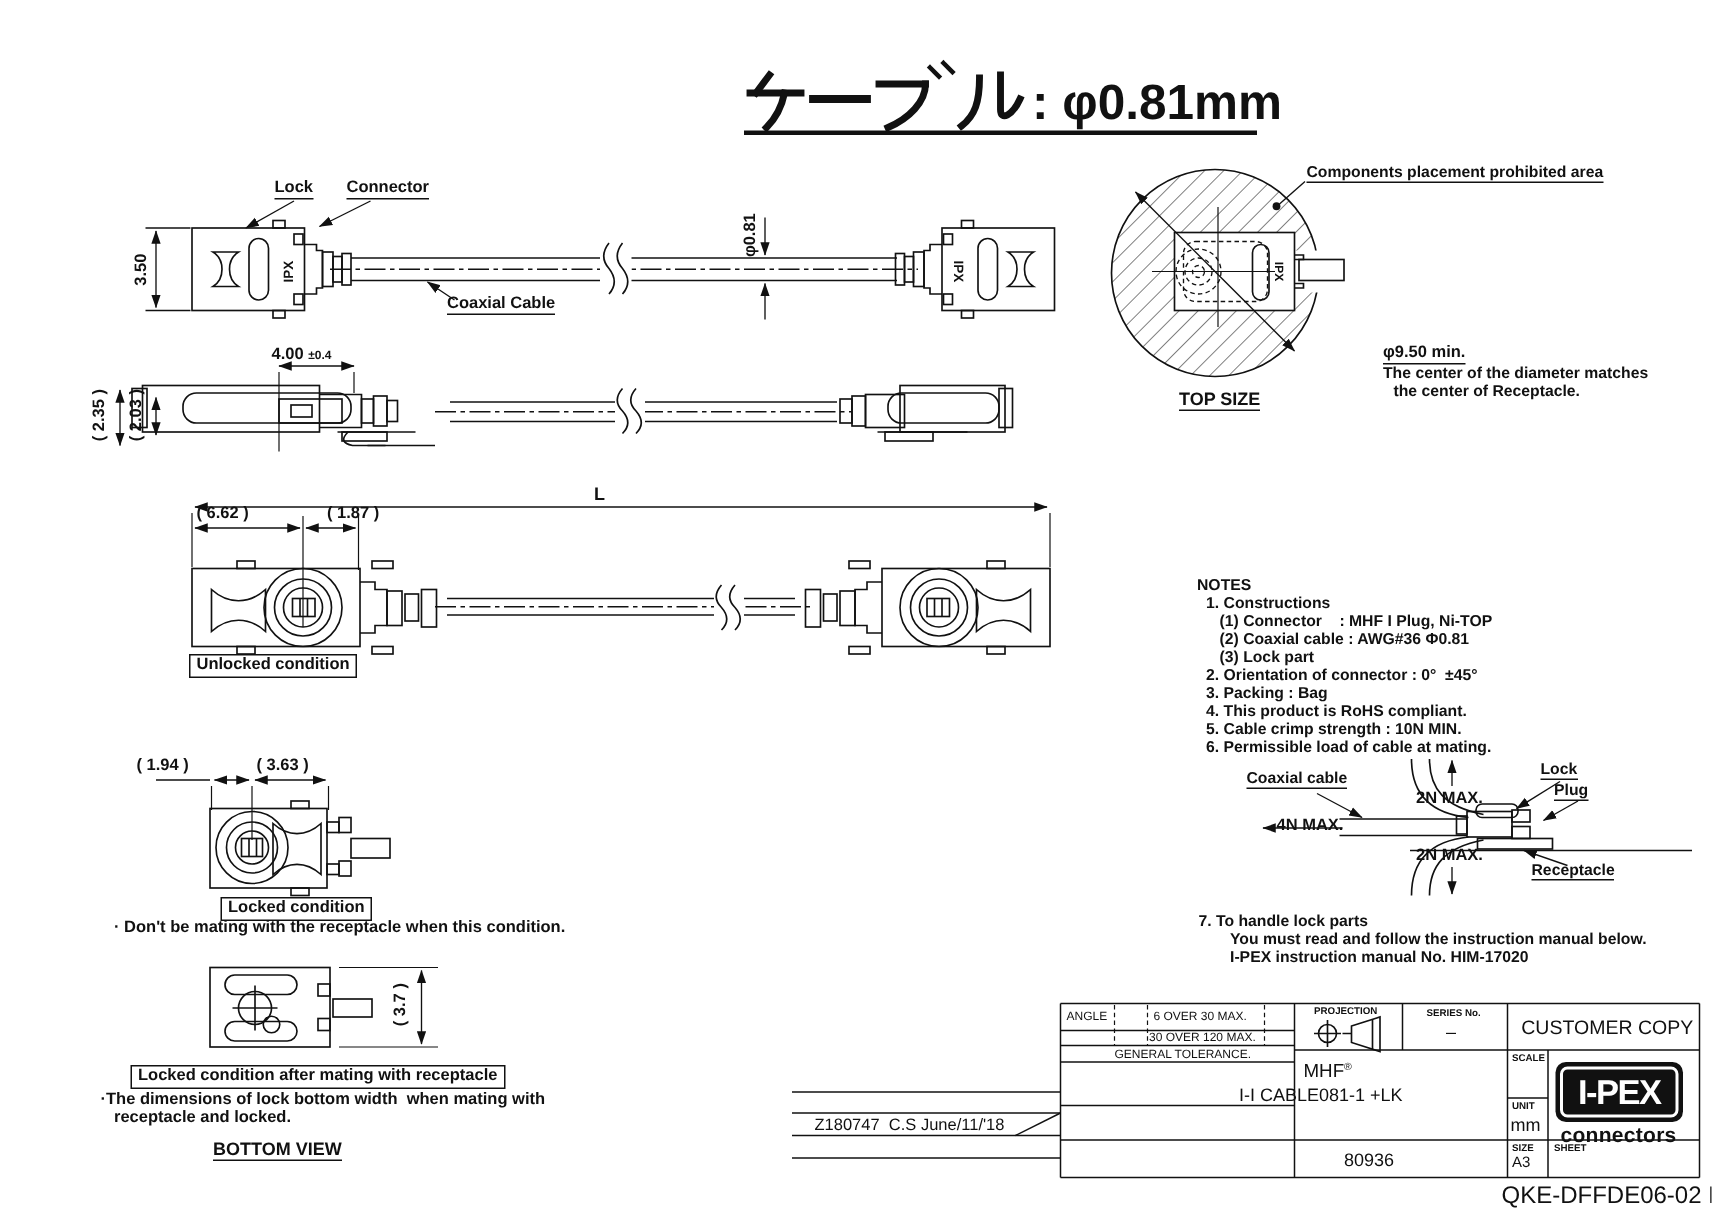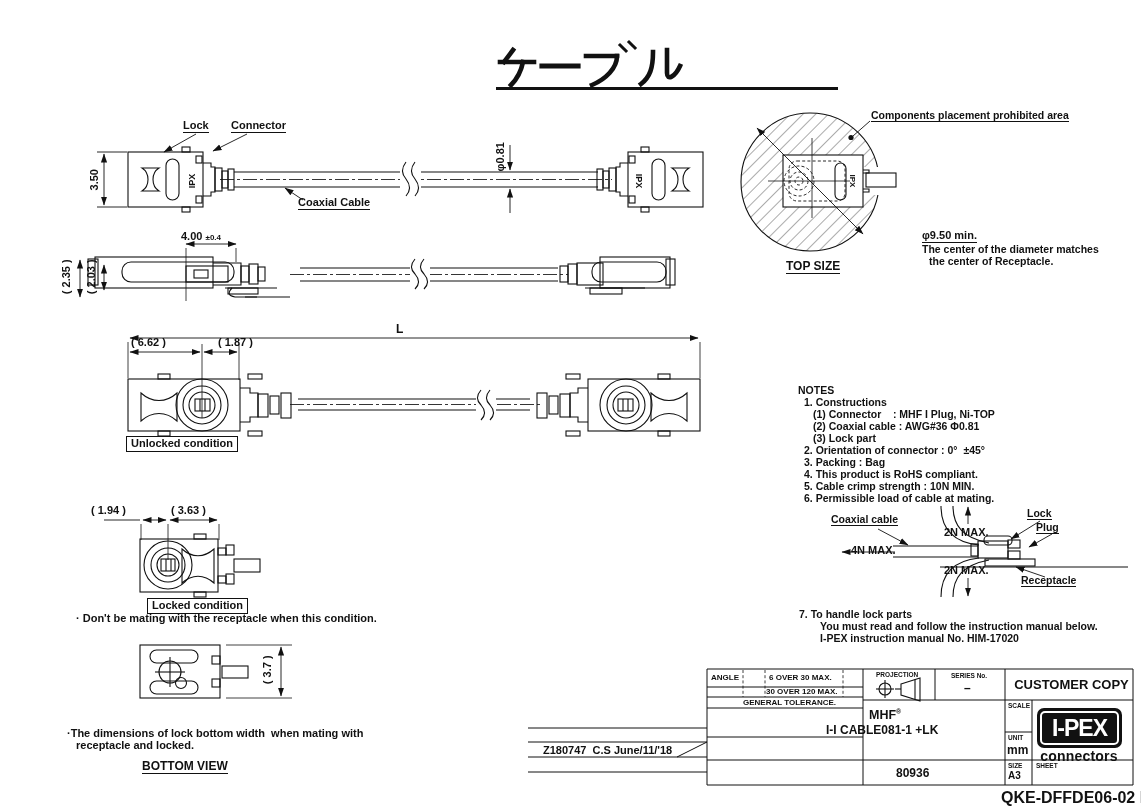--- a/index.html
+++ b/index.html
@@ -15,21 +15,21 @@
   .wf{fill:#fff}
   .blk{fill:#111;stroke:none}
   .kana{fill:none;stroke:#111;stroke-width:4.6;stroke-linecap:square}
   .lbl{position:absolute;font-weight:700;font-size:11px;line-height:1.05;white-space:pre}
   .sm{font-size:10.5px}
   .big{font-size:12px}
   .u{border-bottom:1.6px solid #111;padding-bottom:0px}
   .box{border:1.3px solid #111;padding:1px 4px;background:#fff}
   .rot{transform:rotate(-90deg);text-align:center}
   .vh{position:absolute;width:1px;height:1px;overflow:hidden;clip:rect(0 0 0 0);white-space:nowrap}
-  .tb{position:absolute;font-weight:700;line-height:1;white-space:pre}
+  .tb{position:absolute;font-weight:400;line-height:1;white-space:pre}
   .t8{font-size:8px}
   .t65{font-size:6.5px;font-weight:700}
   .svgtxt{font-family:"Liberation Sans","DejaVu Sans",sans-serif;font-weight:700;fill:#111;stroke:none}
   .title-suffix{position:absolute;left:688px;top:49px;font-size:33px;font-weight:700;letter-spacing:0px}
   .title-underline{position:absolute;left:496px;top:87px;width:342px;height:3px;background:#111}
   .logo-badge{position:absolute;left:1037px;top:708px;width:85px;height:40px;background:#111;border-radius:7px}
   .logo-inner{position:absolute;left:3px;top:3px;right:3px;bottom:3px;border:2px solid #fff;border-radius:5px;
     color:#fff;font-weight:700;font-size:23px;text-align:center;line-height:30px;letter-spacing:-1px}
   .logo-sub{position:absolute;left:1035px;top:748px;width:88px;text-align:center;font-weight:700;font-size:14px;letter-spacing:0.2px}
 </style>
@@ -320,20 +320,21 @@
     <g class="ln" stroke-width="1">
       <circle cx="885" cy="689" r="6"></circle>
       <line x1="876" y1="689" x2="894" y2="689"></line>
       <line x1="885" y1="680" x2="885" y2="698"></line>
       <line x1="895" y1="689" x2="901" y2="689"></line>
       <path d="M901,684 L920,678 V701 L901,695 z"></path>
       <line x1="915" y1="679.5" x2="915" y2="699.5"></line>
     </g>
   </svg>
 
+  <div class="title-suffix">: φ0.81mm</div>
   <div class="title-underline"></div>
 
   <div class="lbl u" style="left:183px;top:120px">Lock</div>
   <div class="lbl u" style="left:231px;top:120px">Connector</div>
   <div class="lbl u" style="left:298px;top:197px">Coaxial Cable</div>
   <div class="lbl rot" style="left:75px;top:174px;width:40px">3.50</div>
   <div class="lbl rot" style="left:479px;top:151px;width:44px">φ0.81</div>
 
   <div class="lbl" style="left:181px;top:231px"><span>4.00</span> <span style="font-size:8px">±0.4</span></div>
   <div class="lbl rot" style="left:43px;top:271px;width:48px">( 2.35 )</div>
@@ -343,20 +344,21 @@
   <div class="lbl" style="left:131px;top:337px">( 6.62 )</div>
   <div class="lbl" style="left:218px;top:337px">( 1.87 )</div>
   <div class="lbl box" style="left:126px;top:436px">Unlocked condition</div>
 
   <div class="lbl" style="left:91px;top:505px">( 1.94 )</div>
   <div class="lbl" style="left:171px;top:505px">( 3.63 )</div>
   <div class="lbl box" style="left:147px;top:598px">Locked condition</div>
   <div class="lbl" style="left:76px;top:613px">· Don't be mating with the receptacle when this condition.</div>
 
   <div class="lbl rot" style="left:246px;top:664px;width:44px">( 3.7 )</div>
+  <div class="lbl box" style="left:87px;top:710px">Locked condition after mating with receptacle</div>
   <div class="lbl" style="left:67px;top:728px">·The dimensions of lock bottom width  when mating with</div>
   <div class="lbl" style="left:76px;top:740px">receptacle and locked.</div>
   <div class="lbl big u" style="left:142px;top:760px">BOTTOM VIEW</div>
 
   <div class="lbl sm u" style="left:871px;top:110px">Components placement prohibited area</div>
   <div class="lbl u" style="left:922px;top:230px">φ9.50 min.</div>
   <div class="lbl sm" style="left:922px;top:244px">The center of the diameter matches</div>
   <div class="lbl sm" style="left:929px;top:256px">the center of Receptacle.</div>
   <div class="lbl big u" style="left:786px;top:260px">TOP SIZE</div>
 

